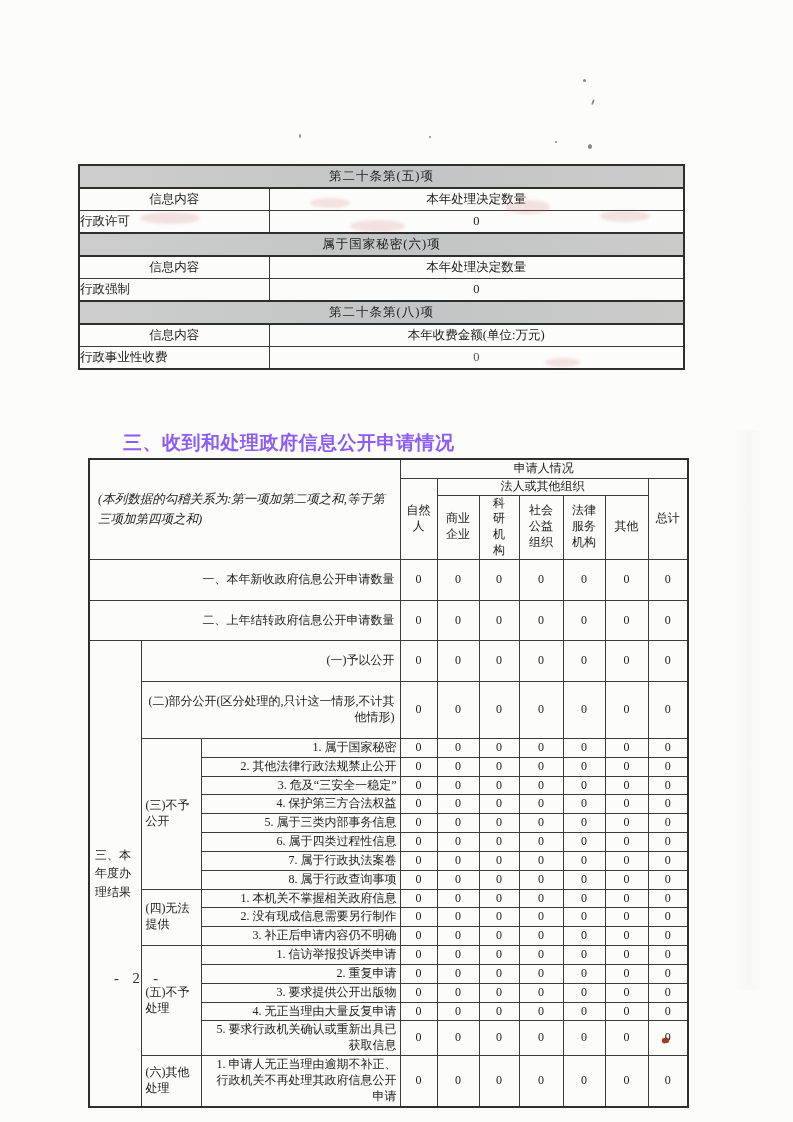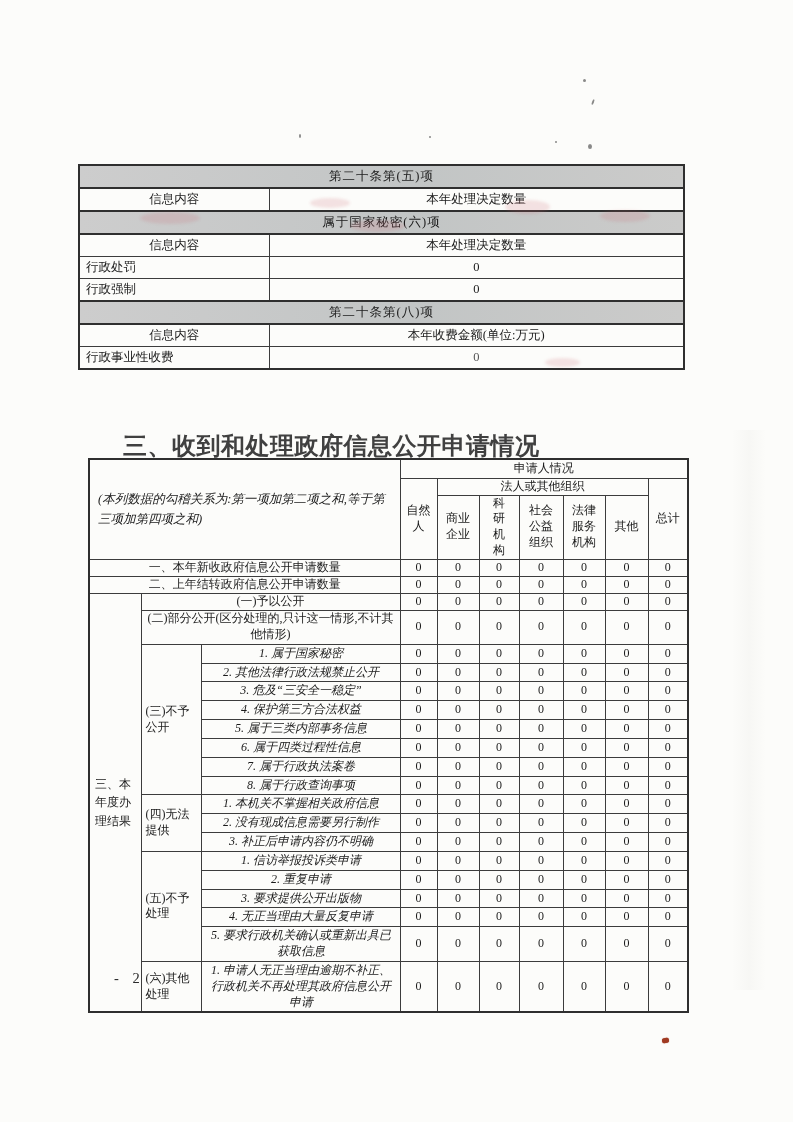--- a/index.html
+++ b/index.html
@@ -6,48 +6,48 @@
   .page{
     position:relative;width:793px;height:1122px;overflow:hidden;
     background:#fcfcfa;
     font-family:"Liberation Serif","DejaVu Serif",serif;
     color:#1b1b1b;
   }
   table{border-collapse:collapse;table-layout:fixed;}
 
   
   .tt{position:absolute;left:78px;top:164px;width:605px;border:2px solid #2f2f2f;}
-  .tt td{border:1px solid #3c3c3c;height:21px;font-size:12.5px;padding:0 6px;overflow:hidden;}
+  .tt td{border:1px solid #3c3c3c;height:21px;font-size:12.5px;padding:0 0;overflow:hidden;}
   .tt tr.sec td{
     background:linear-gradient(90deg,#cdcdcd,#c2c5c5 55%,#cbcbca);
     text-align:center;letter-spacing:1px;
     border-top:2px solid #2f2f2f;border-bottom:2px solid #2f2f2f;
   }
   .tt tr.hd td{text-align:center;}
   .tt td.lbl{text-align:left;}
   .tt td.val{text-align:center;}
   .tt td.dim{color:#565656;}
 
   
   .heading{
     position:absolute;left:123px;top:430px;
     font-family:"Liberation Sans","DejaVu Sans",sans-serif;
-    font-weight:700;font-size:24px;letter-spacing:0.5px;color:#404040;
+    font-weight:700;font-size:19px;letter-spacing:0.5px;color:#8b5cf6;
   }
 
   
   .mt{position:absolute;left:88px;top:458px;width:599px;border:2px solid #2f2f2f;}
   .mt td{border:1px solid #3c3c3c;font-size:12px;line-height:1.32;padding:0 3px;
          text-align:center;vertical-align:middle;overflow:hidden;}
   .mt td.note{text-align:left;font-style:italic;font-size:12.5px;padding:2px 10px 2px 8px;line-height:1.6;}
   .mt td.hcell{padding:0 8px;}
   .mt td.np{padding:16px 6px;margin-left:24px;}
-  .mt td.axis{text-align:center;padding:0 5px;}
+  .mt td.axis{text-align:right;padding:12px 5px;}
   .mt td.cat{text-align:left;padding:0 3px 0 4px;}
-  .mt td.item{text-align:center;padding:1px 3px 1px 4px;font-style:italic;}
+  .mt td.item{text-align:right;padding:1px 3px 1px 4px;}
   .mt td.vert{padding:0 5px;text-align:left;line-height:1.55;}
   tr.rh1{height:19px;} tr.rh2{height:17px;} tr.rh3{height:47px;}
   tr.r17{height:17px;} tr.r34{height:34px;} tr.r51{height:43px;}
   .mt .val{text-align:center;}
 
   
   .pagenum{position:absolute;left:114px;top:970px;font-size:14.5px;letter-spacing:5px;color:#2a2a2a;}
 
   
   .artifact{position:absolute;pointer-events:none;}
@@ -67,30 +67,30 @@
         <col style="width:415px">
       </colgroup>
     <tbody>
         <tr class="sec">
           <td colspan="2">第二十条第(五)项</td>
         </tr>
     <tr class="hd">
       <td>信息内容</td>
       <td>本年处理决定数量</td>
     </tr>
+    <tr>
+      <td class="lbl">行政许可</td>
+      <td class="val">0</td>
+    </tr>
     <tr class="sec">
           <td colspan="2">属于国家秘密(六)项</td>
         </tr>
     <tr class="hd">
       <td>信息内容</td>
       <td>本年处理决定数量</td>
-    </tr>
-    <tr>
-      <td class="lbl">行政处罚</td>
-      <td class="val">0</td>
     </tr>
     <tr>
       <td class="lbl">行政强制</td>
       <td class="val">0</td>
     </tr>
     <tr class="sec">
           <td colspan="2">第二十条第(八)项</td>
         </tr>
     <tr class="hd">
       <td>信息内容</td>

